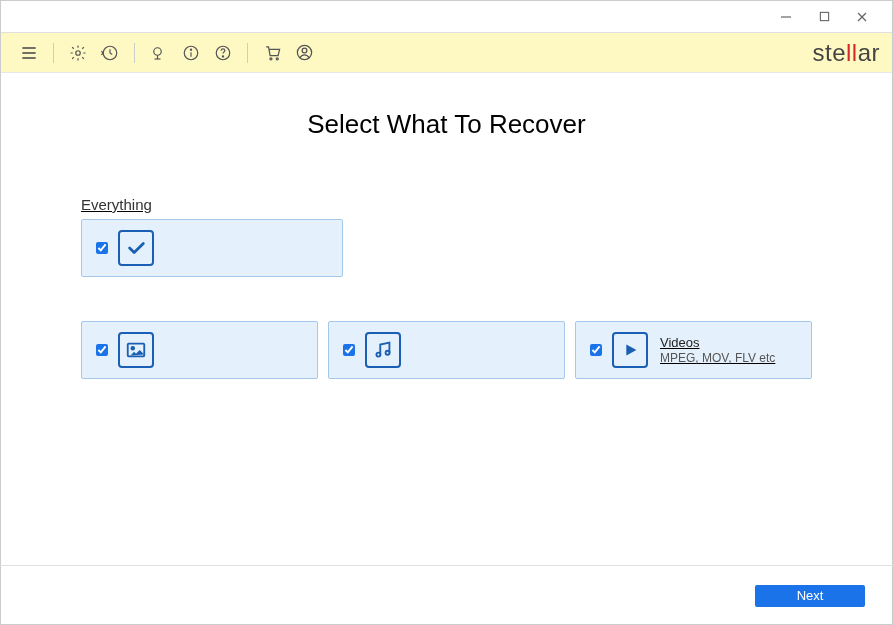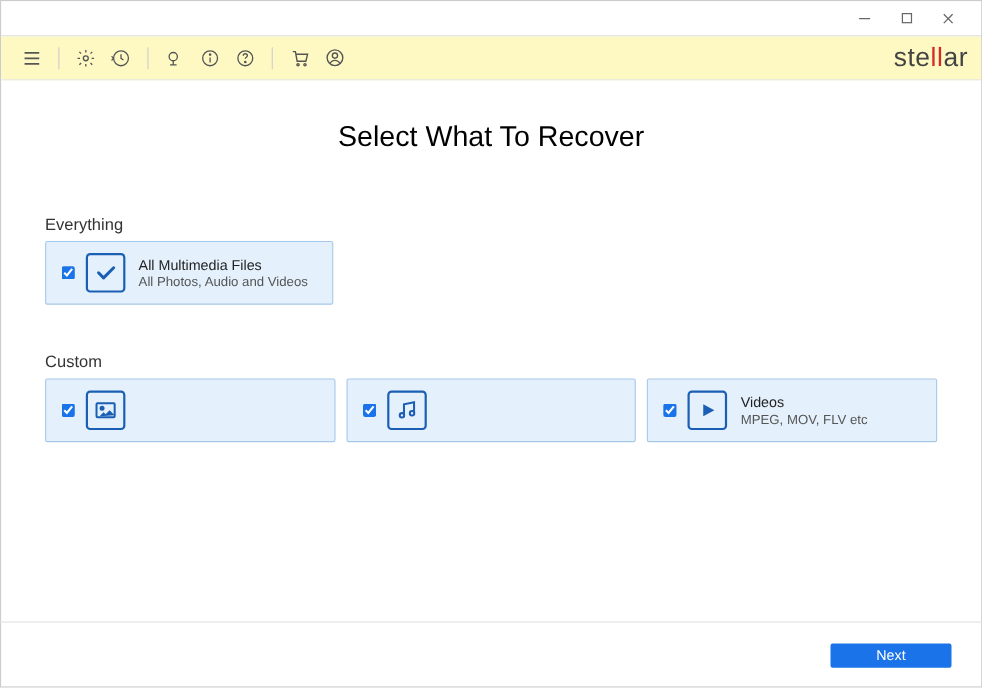--- a/index.html
+++ b/index.html
@@ -12,21 +12,21 @@
   .window-controls .wc { width: 20px; height: 20px; display: flex; align-items: center; justify-content: center; color: #666; cursor: pointer; }
   
   .toolbar { height: 40px; background: #fef9c3; display: flex; align-items: center; padding: 0 12px; border-bottom: 1px solid #e8e8e8; }
   .toolbar .tb-icon { width: 26px; height: 26px; display: flex; align-items: center; justify-content: center; color: #555; cursor: pointer; margin: 0 3px; }
   .toolbar .divider { width: 1px; height: 20px; background: #ccc; margin: 0 8px; }
   .toolbar .brand { margin-left: auto; font-size: 24px; color: #444; font-weight: 500; letter-spacing: 0.5px; }
   .toolbar .brand .ll { color: #d62828; }
   
   .main-heading { text-align: center; font-size: 26px; font-weight: 400; color: #000; margin-top: 36px; margin-bottom: 56px; }
   
-  .content { padding: 0 40px; }
+  .content { padding: 0 80px; text-decoration: underline; }
   .section-label { font-size: 15px; color: #333; margin-bottom: 6px; }
   
   .card-row { display: flex; gap: 10px; margin-bottom: 44px; }
   .card { background: #e4f0fb; border: 1px solid #a6c8e8; border-radius: 2px; display: flex; align-items: center; padding: 10px 14px; flex: 1; min-height: 54px; }
   .card.small { flex: 0 0 262px; }
   .card .cb { width: 12px; height: 12px; accent-color: #1a73e8; margin-right: 10px; }
   .card .iconbox { width: 36px; height: 36px; border: 2px solid #1a5fb4; border-radius: 4px; display: flex; align-items: center; justify-content: center; margin-right: 12px; color: #1a5fb4; flex-shrink: 0; }
   .card .text .title { font-size: 13px; color: #222; line-height: 1.2; }
   .card .text .sub { font-size: 12px; color: #555; line-height: 1.2; margin-top: 1px; }
   
@@ -129,28 +129,23 @@
 
   <div class="section-label">Everything</div>
   <div class="card-row">
     <div class="card small">
       <input type="checkbox" class="cb" checked="" style="">
       <div class="iconbox">
         <svg width="22" height="22" viewBox="0 0 24 24" fill="none" stroke="#1a5fb4" stroke-width="3" stroke-linecap="round" stroke-linejoin="round">
             <polyline points="5 12 10 17 20 7"></polyline>
           </svg>
       </div>
-      <div class="text">
-        <div class="title">All Multimedia Files</div>
-        <div class="sub">All Photos, Audio and Videos</div>
-      </div>
     </div>
   </div>
 
-  <div class="section-label">Custom</div>
   <div class="card-row">
     <div class="card">
       <input type="checkbox" class="cb" checked="" style="">
       <div class="iconbox">
         <svg width="22" height="22" viewBox="0 0 24 24" fill="none" stroke="#1a5fb4" stroke-width="2">
             <rect x="3" y="5" width="18" height="14" rx="1"></rect>
             <circle cx="8.5" cy="10" r="1.5" fill="#1a5fb4"></circle>
             <path d="M21 17l-5-5-4 4-2-2-4 4" fill="#1a5fb4" stroke="none"></path>
           </svg>
       </div>

